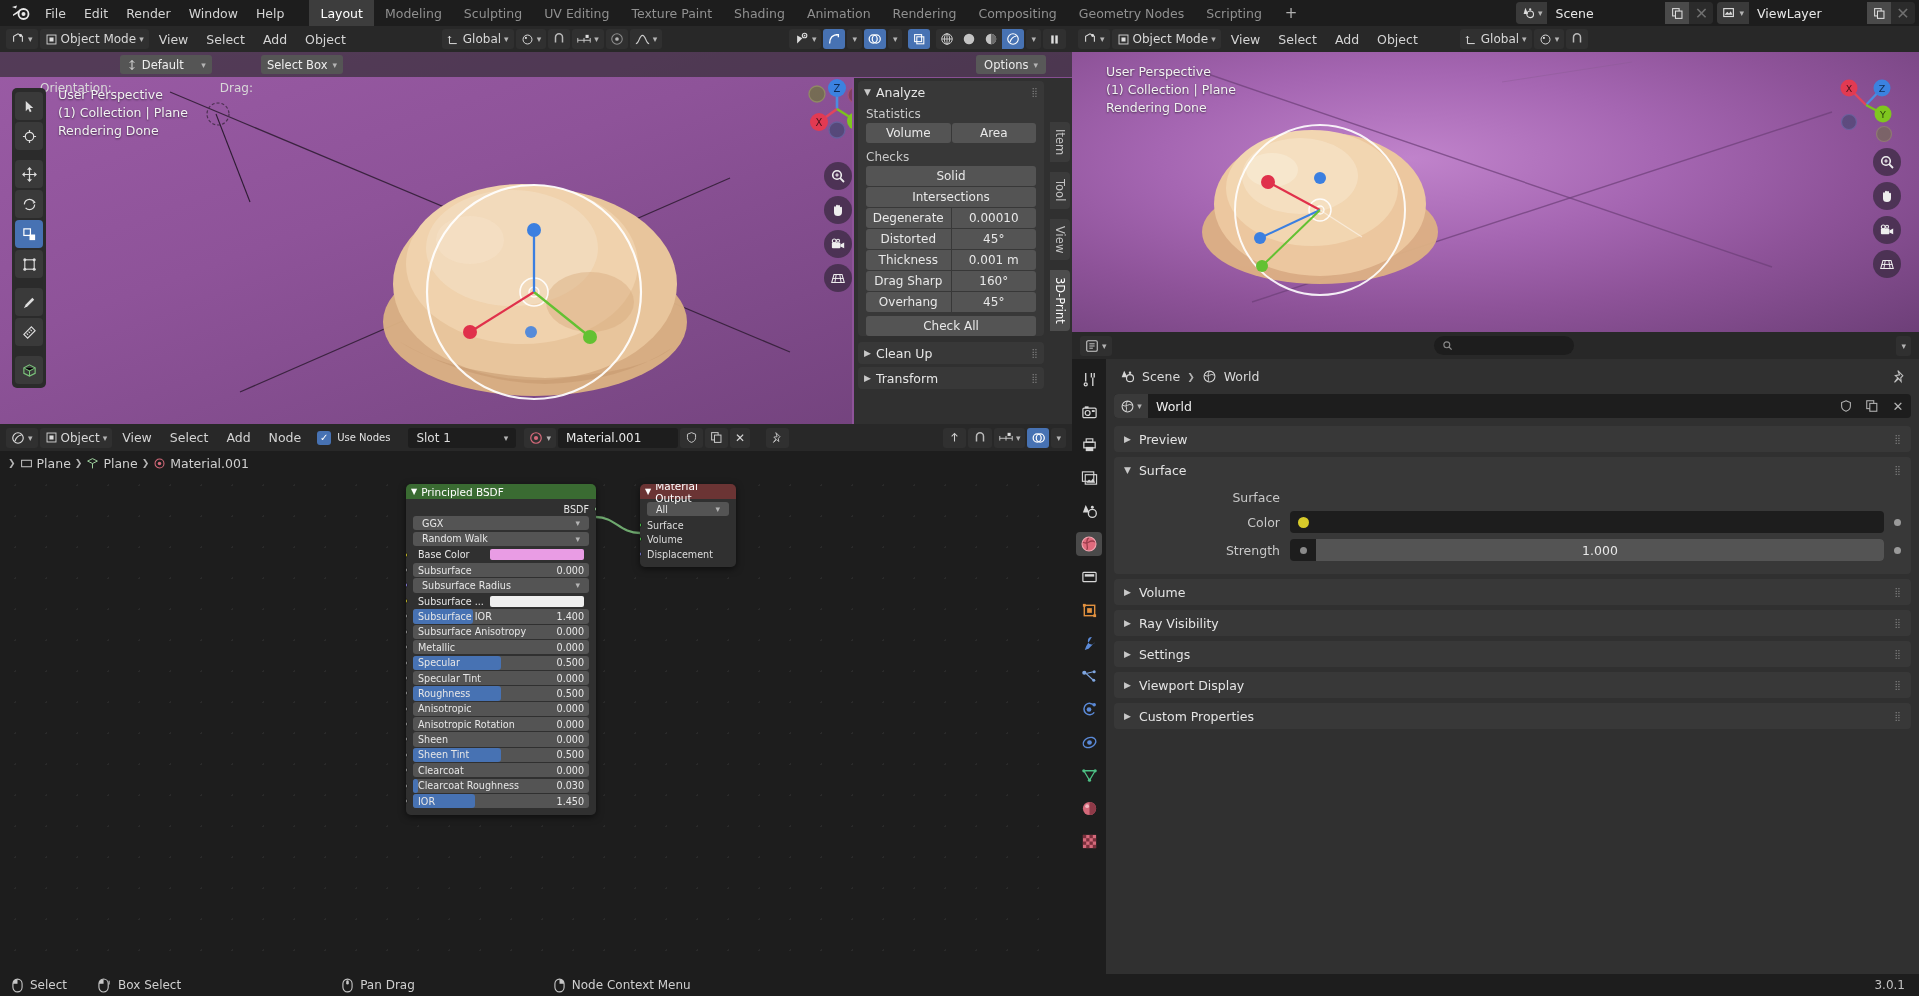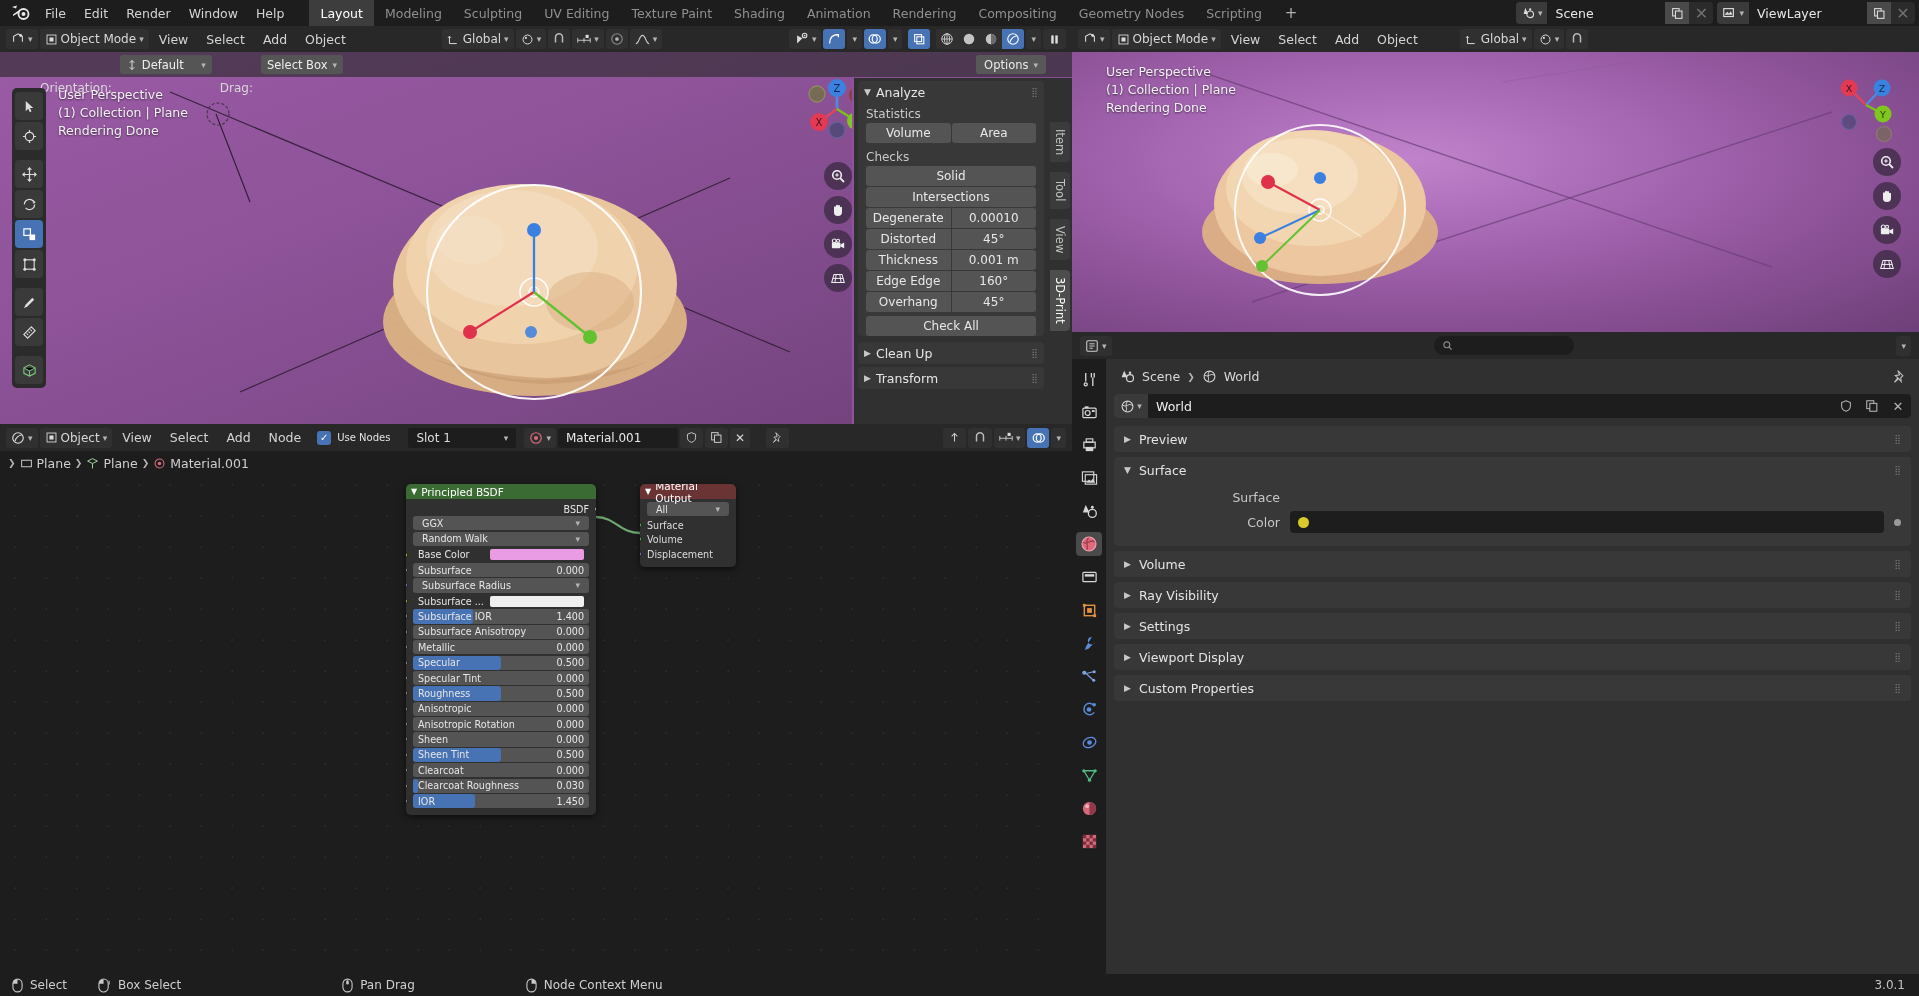--- a/index.html
+++ b/index.html
@@ -579,21 +579,21 @@
         </div>
         <div class="kv">
           <div class="k">Distorted</div>
           <div class="v">45°</div>
         </div>
         <div class="kv">
           <div class="k">Thickness</div>
           <div class="v">0.001 m</div>
         </div>
         <div class="kv">
-          <div class="k">Edge Edge</div>
+          <div class="k">Drag Sharp</div>
           <div class="v">160°</div>
         </div>
         <div class="kv">
           <div class="k">Overhang</div>
           <div class="v">45°</div>
         </div>
         <div class="btn-full" style="margin-top:4px;margin-bottom:6px">Check All</div>
       </div>
       <div class="panel">
         <div class="panel-hdr">
@@ -1227,20 +1227,30 @@
         </div>
         <div class="prow">
           <div class="plabel">Color</div>
           <div class="colorfield">
             <div class="colorchip">
               <span style="width:11px;height:11px;border-radius:50%;background:#d8cb2a;display:inline-block"></span>
             </div>
           </div>
           <div class="anim-dot"></div>
         </div>
+        <div class="prow">
+          <div class="plabel">Strength</div>
+          <div class="colorfield" style="background:#1d1d1d">
+            <div class="colorchip">
+              <span class="dot"></span>
+            </div>
+            <div style="flex:1;height:22px;background:#545454;border-radius:0 4px 4px 0;display:flex;align-items:center;justify-content:center;font-size:12.5px;color:#e8e8e8">1.000</div>
+          </div>
+          <div class="anim-dot"></div>
+        </div>
       </div>
     </div>
 
     <div class="ppanel">
       <div class="ppanel-hdr">
         <span class="arrow">▶</span>
         <span>Volume</span>
         <span class="grip">⣿</span>
       </div>
     </div>
@@ -1296,21 +1306,21 @@
     </div>
     <div class="sb-item" style="margin-left:130px">
       <span class="mouse-ic">
         <svg width="11" height="15" viewBox="0 0 12 16">
             <rect x="1" y="1" width="10" height="14" rx="5" fill="none" stroke="#c8c8c8" stroke-width="1.2"></rect>
             <rect x="4.6" y="2.4" width="2.8" height="4.5" rx="1.4" fill="#c8c8c8"></rect>
           </svg>
       </span>
       <span>Pan Drag</span>
     </div>
-    <div class="sb-item" style="margin-left:80px">
+    <div class="sb-item" style="margin-left:108px">
       <span class="mouse-ic">
         <svg width="11" height="15" viewBox="0 0 12 16">
             <rect x="1" y="1" width="10" height="14" rx="5" fill="none" stroke="#c8c8c8" stroke-width="1.2"></rect>
             <path d="M11 6 L6 6 L6 1.2 A5 5 0 0 1 11 6 Z" fill="#c8c8c8"></path>
           </svg>
       </span>
       <span>Node Context Menu</span>
     </div>
     <div class="version">3.0.1</div>
   </div>

